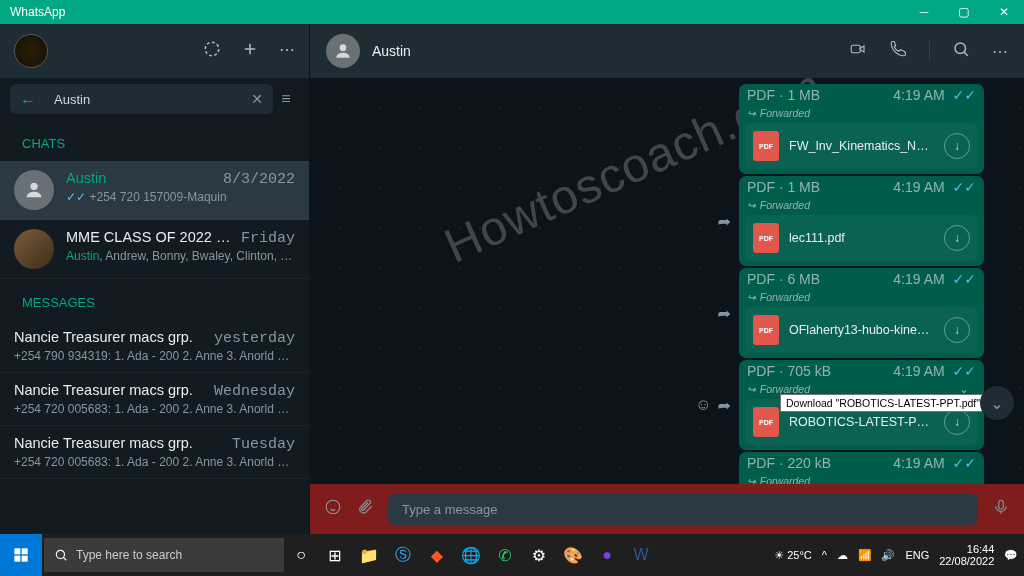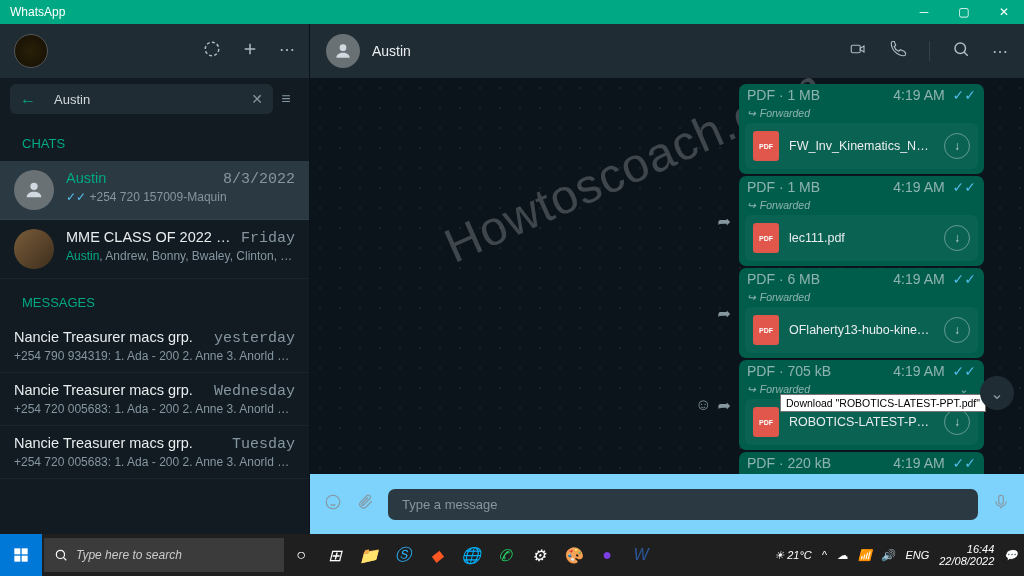--- a/index.html
+++ b/index.html
@@ -45,23 +45,23 @@
 .meta { display: flex; justify-content: space-between; padding: 3px 8px 1px; font-size: 14px; color: rgba(233,237,239,.6); }
 .meta .ticks { color: #53bdeb; margin-left: 4px; }
 .fwd-label { display: flex; align-items: center; gap: 4px; padding: 3px 8px 0; font-size: 10.5px; font-style: italic; color: rgba(233,237,239,.6); }
 .file-row { display: flex; align-items: center; gap: 10px; padding: 8px 8px 8px; background: rgba(255,255,255,.04); margin: 4px 6px 5px; border-radius: 6px; }
 .pdf-icon { width: 26px; height: 30px; background: #e2574c; border-radius: 3px; display: flex; align-items: center; justify-content: center; color: #fff; font-size: 7px; font-weight: 700; }
 .file-name { flex: 1; font-size: 12.5px; white-space: nowrap; overflow: hidden; text-overflow: ellipsis; }
 .dl { width: 26px; height: 26px; border-radius: 50%; border: 1.5px solid rgba(233,237,239,.4); display: flex; align-items: center; justify-content: center; color: rgba(233,237,239,.8); cursor: pointer; }
 .chevron { color: rgba(233,237,239,.6); padding: 0 8px; cursor: pointer; }
 .tooltip { position: absolute; right: -2px; top: 34px; background: #fff; color: #000; font-size: 10.5px; padding: 2px 5px; border: 1px solid #767676; white-space: nowrap; z-index: 5; }
 .scrolldown { position: absolute; right: 10px; bottom: 64px; width: 34px; height: 34px; border-radius: 50%; background: #202c33; display: flex; align-items: center; justify-content: center; color: #8696a0; z-index: 3; cursor:pointer; }
-.composer { height: 60px; background: #7dd3fc; display: flex; align-items: center; padding: 0 14px; gap: 14px; color: #8696a0; }
+.composer { height: 50px; background: #7f1d1d; display: flex; align-items: center; padding: 0 14px; gap: 14px; color: #8696a0; }
 .composer .input { flex: 1; background: #2a3942; border-radius: 7px; padding: 8px 14px; font-size: 13px; color: #8696a0; }
-.taskbar { height: 42px; background: #1f1f1f; display: flex; align-items: center; font-style: italic; }
+.taskbar { height: 42px; background: #1f1f1f; display: flex; align-items: center; }
 .start { width: 42px; height: 42px; background: #0078d7; display: flex; align-items: center; justify-content: center; color: #fff; }
 .searchwin { width: 240px; height: 34px; background: #3b3b3b; display: flex; align-items: center; padding: 0 10px; color: #ccc; font-size: 12px; gap: 8px; margin-left: 2px; }
 .tray { margin-left: auto; display: flex; align-items: center; color: #fff; font-size: 11px; gap: 10px; padding-right: 6px; }
 .tb-icon { width: 34px; height: 42px; display: flex; align-items: center; justify-content: center; color: #fff; }
 .icon-svg { width: 18px; height: 18px; }
 </style>
 </head>
 <body>
 
 <div class="titlebar">
@@ -325,21 +325,21 @@
   <div class="tb-icon">📁</div>
   <div class="tb-icon" style="color:#2db3ff">Ⓢ</div>
   <div class="tb-icon" style="color:#ff5722">◆</div>
   <div class="tb-icon">🌐</div>
   <div class="tb-icon" style="color:#25d366">✆</div>
   <div class="tb-icon">⚙</div>
   <div class="tb-icon">🎨</div>
   <div class="tb-icon" style="color:#7b3fe4">●</div>
   <div class="tb-icon" style="color:#2b579a">W</div>
   <div class="tray">
-    <span>☀ <span>21°C</span></span>
+    <span>☀ <span>25°C</span></span>
     <span>^</span>
     <span>☁</span>
     <span>📶</span>
     <span>🔊</span>
     <span>ENG</span>
     <div style="text-align:right;line-height:1.1">
       <div>16:44</div>
       <div>22/08/2022</div>
     </div>
     <span>💬</span>

